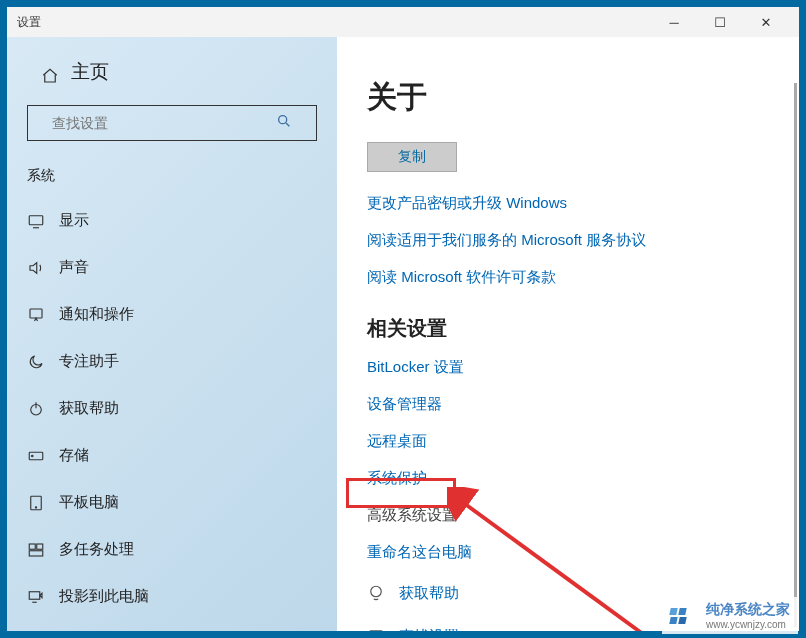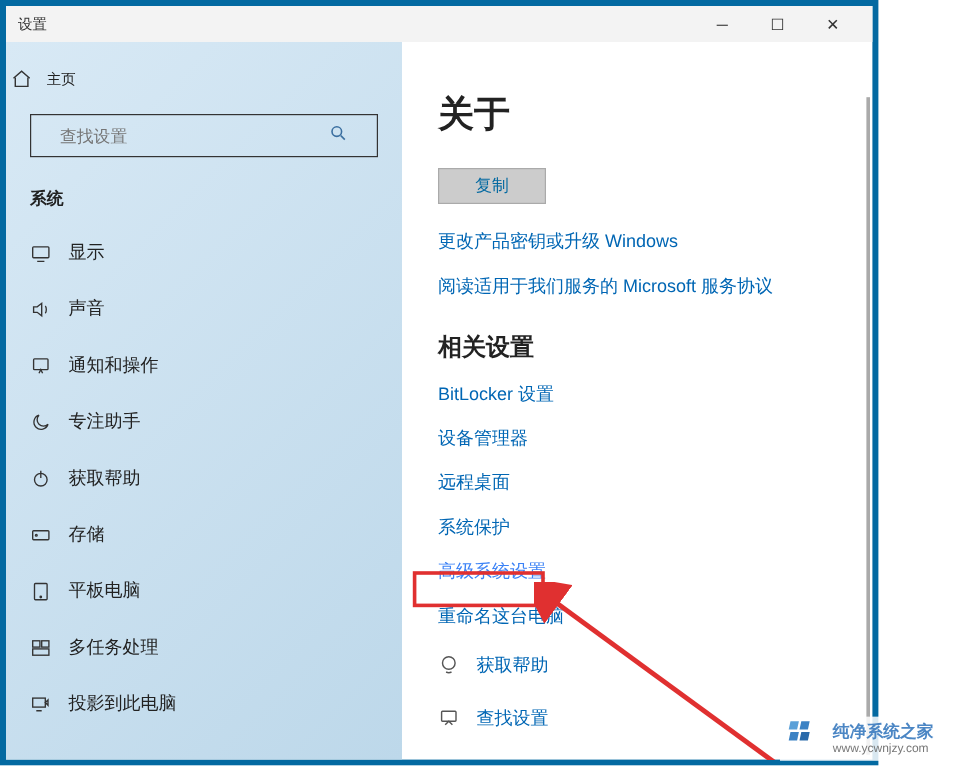--- a/index.html
+++ b/index.html
@@ -1,42 +1,42 @@
 <!DOCTYPE html>
 <html><head>
 <meta charset="utf-8">
 <style>
   * { box-sizing: border-box; margin: 0; padding: 0; }
   body { font-family: "Microsoft YaHei", "Segoe UI", sans-serif; width: 806px; height: 638px; overflow: hidden; background: #fff; position: relative; }
-  .window { width: 732px; height: 638px; border: 5px solid #0369a1; position: relative; display: flex; flex-direction: column; }
+  .window { width: 806px; height: 638px; border: 7px solid #0369a1; position: relative; display: flex; flex-direction: column; }
   .titlebar { height: 30px; display: flex; align-items: center; padding: 0 10px; font-size: 12px; background: #f3f3f3; }
   .titlebar .title { flex: 1; color: #333; }
   .titlebar .wc { width: 46px; height: 30px; display: flex; align-items: center; justify-content: center; font-size: 13px; color: #333; }
   .body { flex: 1; display: flex; overflow: hidden; }
   .sidebar { width: 330px; background: linear-gradient(135deg, #d8e9f5 0%, #bdd8ea 100%); padding: 14px 0 0 0; overflow-y: auto; }
-  .home { display: flex; align-items: center; gap: 12px; padding: 8px 4px; font-size: 12px; color: #222; margin-bottom: 12px; }
+  .home { display: flex; align-items: flex-end; gap: 12px; padding: 8px 34px; font-size: 19px; color: #222; margin-bottom: 12px; }
   .home .icon { display: inline-flex; }
   .searchbox { margin: 0 20px 20px 20px; border: 1px solid #333; height: 36px; display: flex; align-items: center; padding: 0 24px; background: transparent; }
   .searchbox input { flex: 1; border: none; outline: none; background: transparent; font-size: 14px; color: #555; }
   .searchbox .sicon { color: #3b6fa0; }
-  .group-title { font-size: 14px; font-weight: 700; padding: 6px 32px 12px 20px; color: #222; }
+  .group-title { font-size: 14px; font-weight: 400; padding: 6px 32px 12px 20px; color: #222; }
   .nav-item { display: flex; align-items: center; gap: 14px; padding: 14px 20px; font-size: 15px; color: #222; cursor: pointer; }
   .nav-item .icon { width: 18px; display: inline-flex; justify-content: center; color: #333; }
   .content { flex: 1; padding: 16px 0 0 0; overflow-y: auto; position: relative; }
   .content-inner { padding: 0 30px 30px 30px; }
   h1.about-title { font-size: 30px; font-weight: 600; margin: 24px 0 24px 0; color: #222; }
   .copy-btn { width: 90px; height: 30px; background: #ccc; border: 1px solid #aaa; font-size: 14px; color: #0369a1; cursor: pointer; margin-bottom: 22px; }
   .link { display: block; color: #0066b4; font-size: 15px; margin-bottom: 18px; cursor: pointer; }
   h2.section-title { font-size: 20px; font-weight: 600; margin: 28px 0 16px 0; color: #222; }
   .highlight-box { position: absolute; border: 3px solid #e03030; pointer-events: none; }
   .arrow-svg { position: absolute; pointer-events: none; }
   .help-row { display: flex; gap: 14px; font-size: 15px; color: #0066b4; margin-top: 22px; cursor: pointer; }
   .help-row .hicon { color: #555; }
   .scrollbar { position: absolute; right: 2px; top: 46px; bottom: 4px; width: 3px; background: #aaa; }
-  .watermark { position: absolute; right: 20px; bottom: 4px; display: flex; gap: 20px; font-size: 14px; color: #4b86c4; background: rgba(255,255,255,0.85); padding: 4px 8px; pointer-events:none; }
+  .watermark { position: absolute; right: 8px; bottom: 4px; display: flex; align-items: center; gap: 20px; font-size: 14px; color: #4b86c4; background: rgba(255,255,255,0.85); padding: 4px 8px; pointer-events:none; }
   .watermark .logo { width: 16px; height: 16px; position: relative; }
   .watermark .logo span { position:absolute; width:7px; height:7px; transform: skewX(-12deg); }
   .watermark .s1{top:0;left:0;background:#5aa0d8;}
   .watermark .s2{top:0;right:0;background:#3b82c4;}
   .watermark .s3{bottom:0;left:0;background:#3b82c4;}
   .watermark .s4{bottom:0;right:0;background:#2a6aaa;}
 </style>
 </head>
 <body>
 
@@ -154,27 +154,28 @@
     </div>
 
     <div class="content">
       <div class="scrollbar"></div>
       <div class="content-inner">
         <h1 class="about-title">关于</h1>
         <button class="copy-btn">复制</button>
 
         <a class="link">更改产品密钥或升级 Windows</a>
         <a class="link">阅读适用于我们服务的 Microsoft 服务协议</a>
+        <a class="link">阅读 Microsoft 软件许可条款</a>
 
         <h2 class="section-title">相关设置</h2>
         <a class="link">BitLocker 设置</a>
         <a class="link">设备管理器</a>
         <a class="link">远程桌面</a>
         <a class="link">系统保护</a>
-        <a class="link" style="color:#3b82f6">高级系统设置</a>
+        <a class="link" style="color:#404040">高级系统设置</a>
         <a class="link">重命名这台电脑</a>
 
         <div class="help-row">
           <span class="hicon"><svg width="18" height="18" viewBox="0 0 24 24" fill="none" stroke="#555" stroke-width="1.6">
                 <circle cx="12" cy="10" r="7"></circle>
                 <path d="M9 20c2 1 4 1 6 0"></path>
               </svg></span>
           <span>获取帮助</span>
         </div>
         <div class="help-row">

